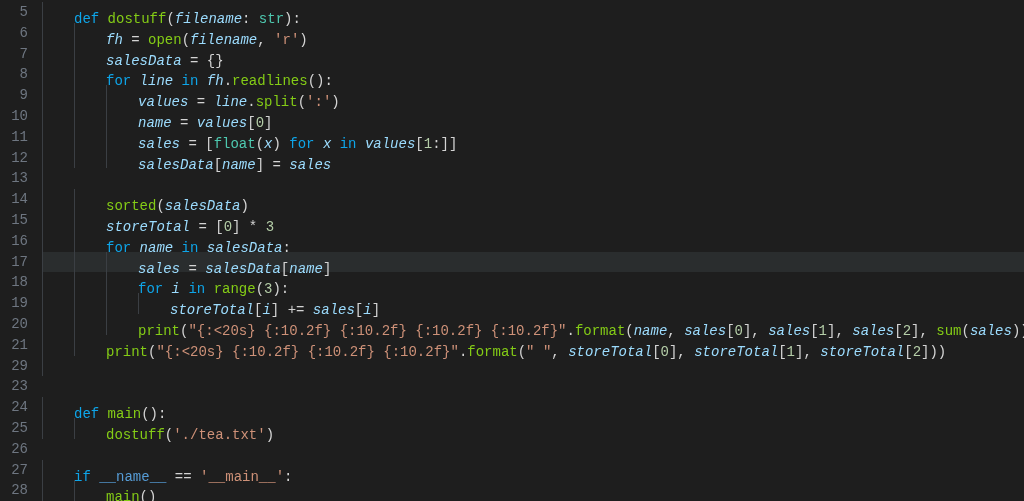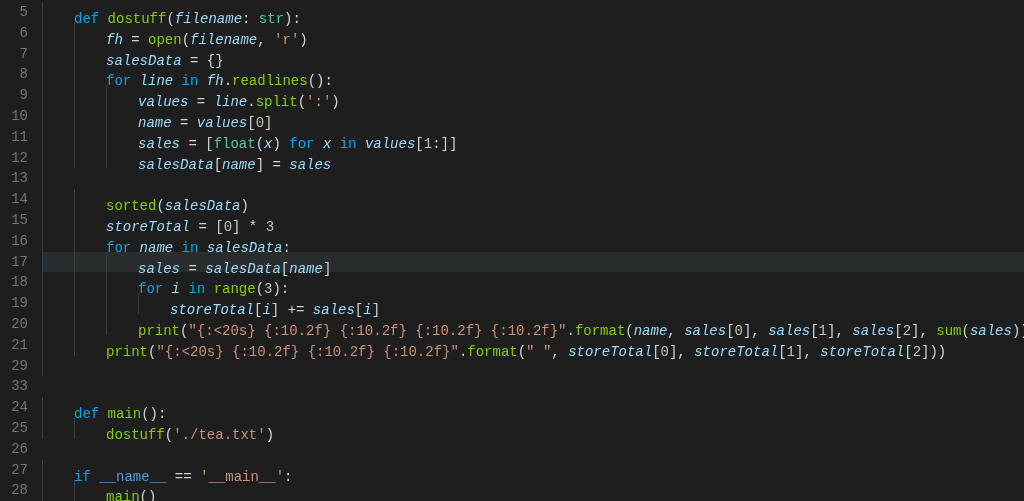--- a/index.html
+++ b/index.html
@@ -65,21 +65,21 @@
       <div>13</div>
       <div>14</div>
       <div>15</div>
       <div>16</div>
       <div>17</div>
       <div>18</div>
       <div>19</div>
       <div>20</div>
       <div>21</div>
       <div>29</div>
-      <div>33</div>
+      <div>23</div>
       <div>24</div>
       <div>25</div>
       <div>26</div>
       <div>27</div>
       <div>28</div>
     </div>
   <div class="code"><div class="line"><span style="display:inline-block;width:32px;height:100%;border-left:1px solid #3b3f44;"></span><span class="kw">def </span><span class="fn">dostuff</span><span class="pun">(</span><span class="var">filename</span><span class="pun">: </span><span class="type">str</span><span class="pun">):</span></div><div class="line"><span style="display:inline-block;width:32px;height:100%;border-left:1px solid #3b3f44;"></span><span style="display:inline-block;width:32px;height:100%;border-left:1px solid #3b3f44;"></span><span class="var">fh</span><span class="op"> = </span><span class="bi">open</span><span class="pun">(</span><span class="var">filename</span><span class="pun">, </span><span class="str">'r'</span><span class="pun">)</span></div><div class="line"><span style="display:inline-block;width:32px;height:100%;border-left:1px solid #3b3f44;"></span><span style="display:inline-block;width:32px;height:100%;border-left:1px solid #3b3f44;"></span><span class="var">salesData</span><span class="op"> = </span><span class="pun">{}</span></div><div class="line"><span style="display:inline-block;width:32px;height:100%;border-left:1px solid #3b3f44;"></span><span style="display:inline-block;width:32px;height:100%;border-left:1px solid #3b3f44;"></span><span class="kw">for </span><span class="var">line</span><span class="kw"> in </span><span class="var">fh</span><span class="pun">.</span><span class="fn">readlines</span><span class="pun">():</span></div><div class="line"><span style="display:inline-block;width:32px;height:100%;border-left:1px solid #3b3f44;"></span><span style="display:inline-block;width:32px;height:100%;border-left:1px solid #3b3f44;"></span><span style="display:inline-block;width:32px;height:100%;border-left:1px solid #3b3f44;"></span><span class="var">values</span><span class="op"> = </span><span class="var">line</span><span class="pun">.</span><span class="fn">split</span><span class="pun">(</span><span class="str">':'</span><span class="pun">)</span></div><div class="line"><span style="display:inline-block;width:32px;height:100%;border-left:1px solid #3b3f44;"></span><span style="display:inline-block;width:32px;height:100%;border-left:1px solid #3b3f44;"></span><span style="display:inline-block;width:32px;height:100%;border-left:1px solid #3b3f44;"></span><span class="var">name</span><span class="op"> = </span><span class="var">values</span><span class="pun">[</span><span class="num">0</span><span class="pun">]</span></div><div class="line"><span style="display:inline-block;width:32px;height:100%;border-left:1px solid #3b3f44;"></span><span style="display:inline-block;width:32px;height:100%;border-left:1px solid #3b3f44;"></span><span style="display:inline-block;width:32px;height:100%;border-left:1px solid #3b3f44;"></span><span class="var">sales</span><span class="op"> = [</span><span class="type">float</span><span class="pun">(</span><span class="var">x</span><span class="pun">) </span><span class="kw">for </span><span class="var">x</span><span class="kw"> in </span><span class="var">values</span><span class="pun">[</span><span class="num">1</span><span class="pun">:]]</span></div><div class="line"><span style="display:inline-block;width:32px;height:100%;border-left:1px solid #3b3f44;"></span><span style="display:inline-block;width:32px;height:100%;border-left:1px solid #3b3f44;"></span><span style="display:inline-block;width:32px;height:100%;border-left:1px solid #3b3f44;"></span><span class="var">salesData</span><span class="pun">[</span><span class="var">name</span><span class="pun">]</span><span class="op"> = </span><span class="var">sales</span></div><div class="line"><span style="display:inline-block;width:32px;height:100%;border-left:1px solid #3b3f44;"></span></div><div class="line"><span style="display:inline-block;width:32px;height:100%;border-left:1px solid #3b3f44;"></span><span style="display:inline-block;width:32px;height:100%;border-left:1px solid #3b3f44;"></span><span class="bi">sorted</span><span class="pun">(</span><span class="var">salesData</span><span class="pun">)</span></div><div class="line"><span style="display:inline-block;width:32px;height:100%;border-left:1px solid #3b3f44;"></span><span style="display:inline-block;width:32px;height:100%;border-left:1px solid #3b3f44;"></span><span class="var">storeTotal</span><span class="op"> = [</span><span class="num">0</span><span class="pun">] * </span><span class="num">3</span></div><div class="line"><span style="display:inline-block;width:32px;height:100%;border-left:1px solid #3b3f44;"></span><span style="display:inline-block;width:32px;height:100%;border-left:1px solid #3b3f44;"></span><span class="kw">for </span><span class="var">name</span><span class="kw"> in </span><span class="var">salesData</span><span class="pun">:</span></div><div class="line current"><span style="display:inline-block;width:32px;height:100%;border-left:1px solid #3b3f44;"></span><span style="display:inline-block;width:32px;height:100%;border-left:1px solid #3b3f44;"></span><span style="display:inline-block;width:32px;height:100%;border-left:1px solid #3b3f44;"></span><span class="var">sales</span><span class="op"> = </span><span class="var">salesData</span><span class="pun">[</span><span class="var">name</span><span class="pun">]</span></div><div class="line"><span style="display:inline-block;width:32px;height:100%;border-left:1px solid #3b3f44;"></span><span style="display:inline-block;width:32px;height:100%;border-left:1px solid #3b3f44;"></span><span style="display:inline-block;width:32px;height:100%;border-left:1px solid #3b3f44;"></span><span class="kw">for </span><span class="var">i</span><span class="kw"> in </span><span class="bi">range</span><span class="pun">(</span><span class="num">3</span><span class="pun">):</span></div><div class="line"><span style="display:inline-block;width:32px;height:100%;border-left:1px solid #3b3f44;"></span><span style="display:inline-block;width:32px;height:100%;border-left:1px solid #3b3f44;"></span><span style="display:inline-block;width:32px;height:100%;border-left:1px solid #3b3f44;"></span><span style="display:inline-block;width:32px;height:100%;border-left:1px solid #3b3f44;"></span><span class="var">storeTotal</span><span class="pun">[</span><span class="var">i</span><span class="pun">]</span><span class="op"> += </span><span class="var">sales</span><span class="pun">[</span><span class="var">i</span><span class="pun">]</span></div><div class="line"><span style="display:inline-block;width:32px;height:100%;border-left:1px solid #3b3f44;"></span><span style="display:inline-block;width:32px;height:100%;border-left:1px solid #3b3f44;"></span><span style="display:inline-block;width:32px;height:100%;border-left:1px solid #3b3f44;"></span><span class="bi">print</span><span class="pun">(</span><span class="str">"{:&lt;20s} {:10.2f} {:10.2f} {:10.2f} {:10.2f}"</span><span class="pun">.</span><span class="fn">format</span><span class="pun">(</span><span class="var">name</span><span class="pun">, </span><span class="var">sales</span><span class="pun">[</span><span class="num">0</span><span class="pun">], </span><span class="var">sales</span><span class="pun">[</span><span class="num">1</span><span class="pun">], </span><span class="var">sales</span><span class="pun">[</span><span class="num">2</span><span class="pun">], </span><span class="bi">sum</span><span class="pun">(</span><span class="var">sales</span><span class="pun">)))</span></div><div class="line"><span style="display:inline-block;width:32px;height:100%;border-left:1px solid #3b3f44;"></span><span style="display:inline-block;width:32px;height:100%;border-left:1px solid #3b3f44;"></span><span class="bi">print</span><span class="pun">(</span><span class="str">"{:&lt;20s} {:10.2f} {:10.2f} {:10.2f}"</span><span class="pun">.</span><span class="fn">format</span><span class="pun">(</span><span class="str">" "</span><span class="pun">, </span><span class="var">storeTotal</span><span class="pun">[</span><span class="num">0</span><span class="pun">], </span><span class="var">storeTotal</span><span class="pun">[</span><span class="num">1</span><span class="pun">], </span><span class="var">storeTotal</span><span class="pun">[</span><span class="num">2</span><span class="pun">]))</span></div><div class="line"><span style="display:inline-block;width:32px;height:100%;border-left:1px solid #3b3f44;"></span></div><div class="line"></div><div class="line"><span style="display:inline-block;width:32px;height:100%;border-left:1px solid #3b3f44;"></span><span class="kw">def </span><span class="fn">main</span><span class="pun">():</span></div><div class="line"><span style="display:inline-block;width:32px;height:100%;border-left:1px solid #3b3f44;"></span><span style="display:inline-block;width:32px;height:100%;border-left:1px solid #3b3f44;"></span><span class="fn">dostuff</span><span class="pun">(</span><span class="str">'./tea.txt'</span><span class="pun">)</span></div><div class="line"></div><div class="line"><span style="display:inline-block;width:32px;height:100%;border-left:1px solid #3b3f44;"></span><span class="kw">if </span><span class="mag">__name__</span><span class="op"> == </span><span class="str">'__main__'</span><span class="pun">:</span></div><div class="line"><span style="display:inline-block;width:32px;height:100%;border-left:1px solid #3b3f44;"></span><span style="display:inline-block;width:32px;height:100%;border-left:1px solid #3b3f44;"></span><span class="fn">main</span><span class="pun">()</span></div></div>
 </div>
 
 </body></html>

